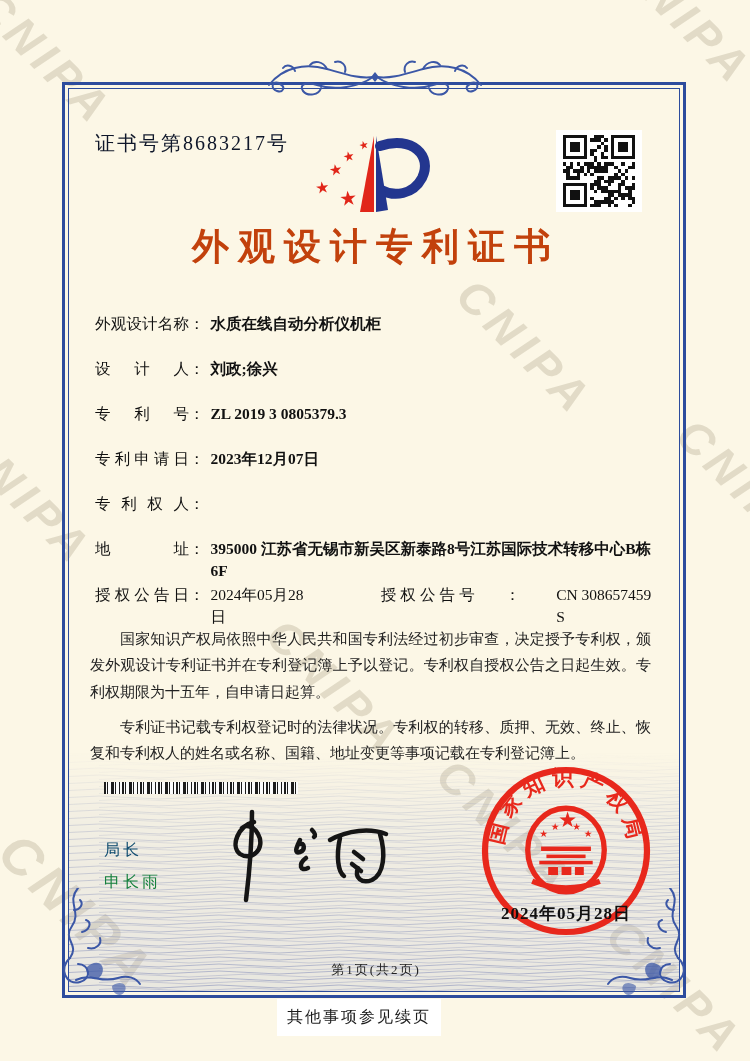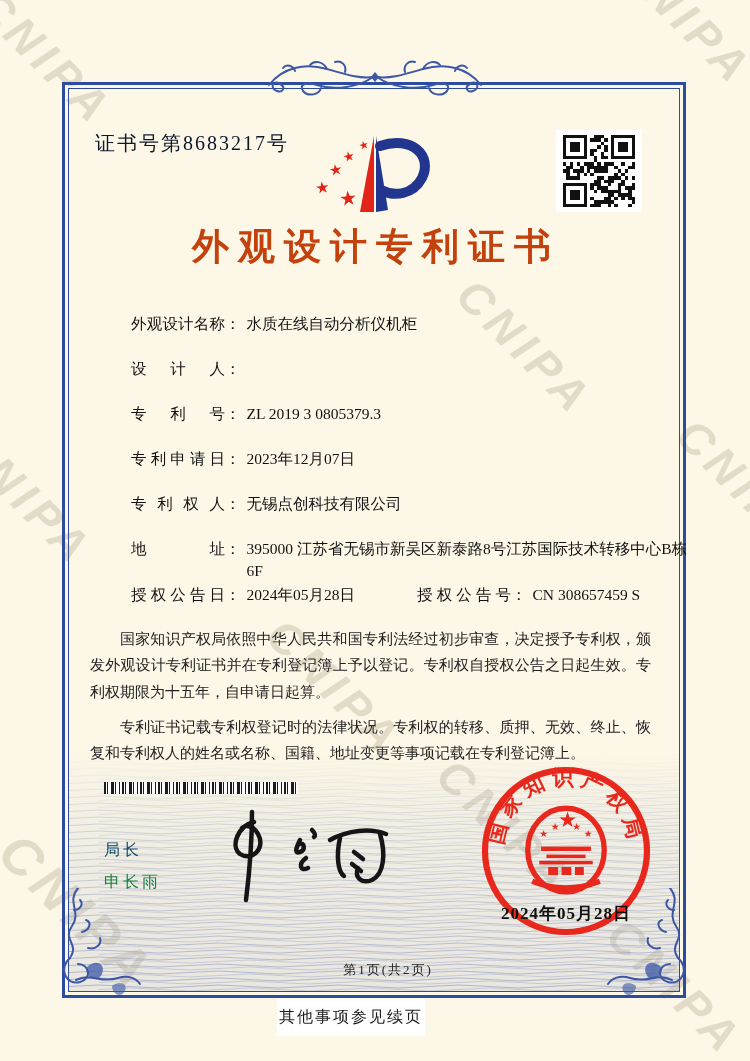--- a/index.html
+++ b/index.html
@@ -20,48 +20,48 @@
   .orn{position:absolute;pointer-events:none;}
   .waves{position:absolute;left:69px;top:752px;pointer-events:none;}
   
   .cert-no{position:absolute;left:95px;top:130px;font-size:20px;letter-spacing:2px;color:#0f172a;}
   .logo{position:absolute;left:312px;top:132px;}
   .qr-patch{position:absolute;left:556px;top:130px;width:86px;height:82px;background:#ffffff;}
   .qr-patch svg{position:absolute;left:7px;top:5px;}
   .title{position:absolute;left:64px;top:222px;width:624px;text-align:center;font-size:37px;
          letter-spacing:9px;font-weight:600;color:#c2410c;}
   
-  .fields{position:absolute;left:95px;top:313px;width:568px;font-size:15.5px;color:#111;margin-left:36px;}
+  .fields{position:absolute;left:95px;top:313px;width:568px;font-size:15.5px;color:#111;}
   .frow{display:flex;line-height:22px;margin-bottom:23px;}
   .flabel{display:inline-block;width:94px;text-align:justify;text-align-last:justify;flex:none;}
   .fcolon{flex:none;margin-right:6px;}
-  .fvalue{flex:1;}
+  .fvalue{flex:1;font-weight:bold;}
   .frow.addr{margin-bottom:2px;justify-content:flex-end;}
-  .g2{display:flex;margin-left:62px;}
+  .g2{display:flex;margin-left:62px;gap:30px;}
   
   .bodytext{position:absolute;left:90px;top:626px;width:574px;font-size:15px;line-height:1.75;
             text-align:justify;color:#222;}
   .bodytext p{margin:0 13px 9px 0;text-indent:2em;}
   
   .barcode{position:absolute;left:104px;top:782px;width:194px;height:12px;
     background:repeating-linear-gradient(90deg,#1c1c1c 0 2px,#fbfbfb 2px 3px,#1c1c1c 3px 4px,
       #fbfbfb 4px 7px,#1c1c1c 7px 10px,#fbfbfb 10px 11px,#1c1c1c 11px 12px,#fbfbfb 12px 15px,
       #1c1c1c 15px 16px,#fbfbfb 16px 18px);}
   
   .sig-title{position:absolute;left:104px;top:840px;font-size:16px;letter-spacing:3px;color:#0c4a6e;}
   .sig-name{position:absolute;left:104px;top:872px;font-size:16px;letter-spacing:3px;color:#15803d;}
   .sig-script{position:absolute;left:208px;top:804px;}
   
   .seal{position:absolute;left:477px;top:762px;width:178px;height:178px;}
   .seal-date{position:absolute;left:10px;top:140px;width:158px;text-align:center;font-size:17px;
              font-weight:bold;color:#101010;letter-spacing:1px;}
   
   .page-info{position:absolute;left:64px;top:961px;width:624px;text-align:center;font-size:13px;
-             letter-spacing:2px;color:#222;padding-left:12px;}
-  .note-patch{position:absolute;left:277px;top:999px;width:148px;height:37px;background:#ffffff;
+             letter-spacing:2px;color:#222;}
+  .note-patch{position:absolute;left:277px;top:999px;width:164px;height:37px;background:#ffffff;
               display:flex;align-items:center;justify-content:center;}
   .note-text{font-size:16px;letter-spacing:2px;color:#1c1c1c;}
 </style>
 </head>
 <body>
 
 <div class="page">
 
   <div class="wm wm1">CNIPA</div>
   <div class="wm wm2">CNIPA</div>
@@ -299,35 +299,35 @@
 
   <div class="fields">
     <div class="frow">
       <span class="flabel">外观设计名称</span>
         <span class="fcolon">：</span>
       <span class="fvalue">水质在线自动分析仪机柜</span>
     </div>
     <div class="frow">
       <span class="flabel">设计人</span>
         <span class="fcolon">：</span>
+      <span class="fvalue">刘政;徐兴</span>
     </div>
     <div class="frow">
       <span class="flabel">专利号</span>
         <span class="fcolon">：</span>
       <span class="fvalue">ZL 2019 3 0805379.3</span>
     </div>
     <div class="frow">
       <span class="flabel">专利申请日</span>
         <span class="fcolon">：</span>
       <span class="fvalue">2023年12月07日</span>
     </div>
     <div class="frow">
       <span class="flabel">专利权人</span>
         <span class="fcolon">：</span>
-      <span class="fvalue">无锡点创科技有限公司</span>
     </div>
     <div class="frow addr">
       <span class="flabel">地址</span>
         <span class="fcolon">：</span>
       <span class="fvalue">395000 江苏省无锡市新吴区新泰路8号江苏国际技术转移中心B栋6F</span>
     </div>
     <div class="frow">
       <span class="flabel">授权公告日</span>
         <span class="fcolon">：</span>
       <span>2024年05月28日</span>

